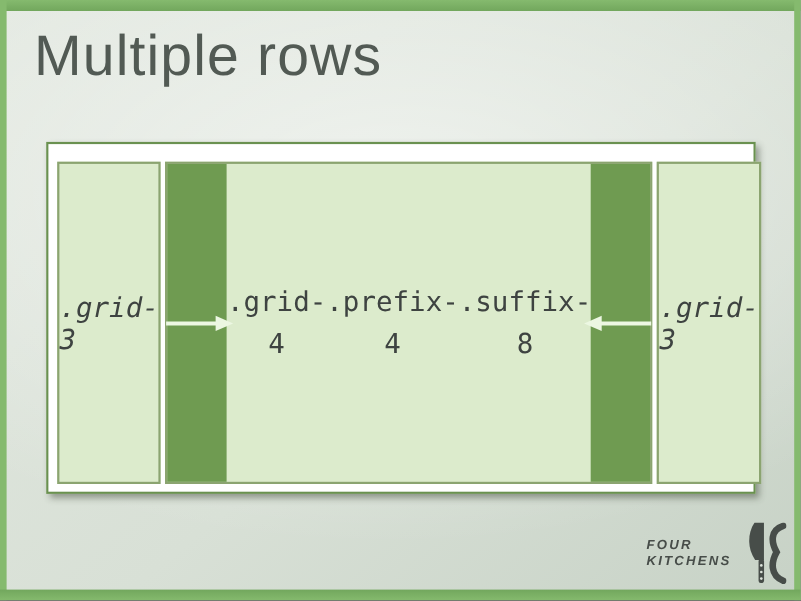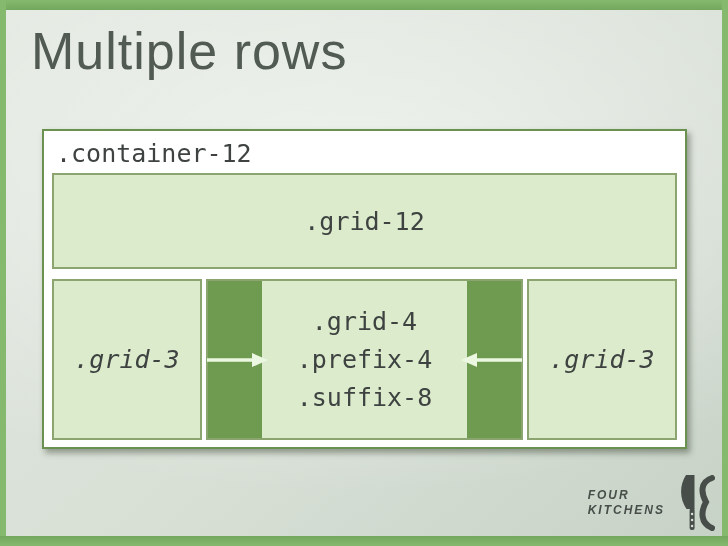--- a/index.html
+++ b/index.html
@@ -49,21 +49,21 @@
     font-size:25px;
     font-style:italic;
   }
   .compound{
     position:relative;flex:1;box-sizing:border-box;
     border:2px solid var(--box-border,#8ba470);background:var(--box-fill,#dcebcc);
     display:flex;
   }
   .band{width:54px;background:var(--band-green,#6f9b51);}
   .compound .center{
-    flex:1;display:flex;flex-direction:column;align-items:center;justify-content:center;
+    flex:1;display:flex;flex-direction:row;align-items:center;justify-content:center;
     font-size:25px;line-height:38px;text-align:center;
   }
   .arrow{position:absolute;top:50%;margin-top:-9px;width:64px;height:18px;z-index:3;}
   .arrow-left{left:-2px;}
   .arrow-right{right:-2px;transform:scaleX(-1);}
 
   .logo{
     position:absolute;right:13px;bottom:15px;z-index:6;
     display:flex;align-items:center;gap:8px;
   }
@@ -78,25 +78,21 @@
 
 <div class="slide">
   <div class="frame frame-top"></div>
   <div class="frame frame-left"></div>
   <div class="frame frame-right"></div>
   <div class="frame frame-bottom"></div>
 
   <h1 class="title">Multiple rows</h1>
 
   <div class="container-box">
-    <div class="container-label mono">.container-12</div>
 
-    <div class="grid12-box gfill mono">
-      <span>.grid-12</span>
-    </div>
 
     <div class="row2">
       <div class="gbox gfill mono">
         <span>.grid-3</span>
       </div>
 
       <div class="compound">
         <div class="band"></div>
         <div class="center mono">
           <div>.grid-4</div>

